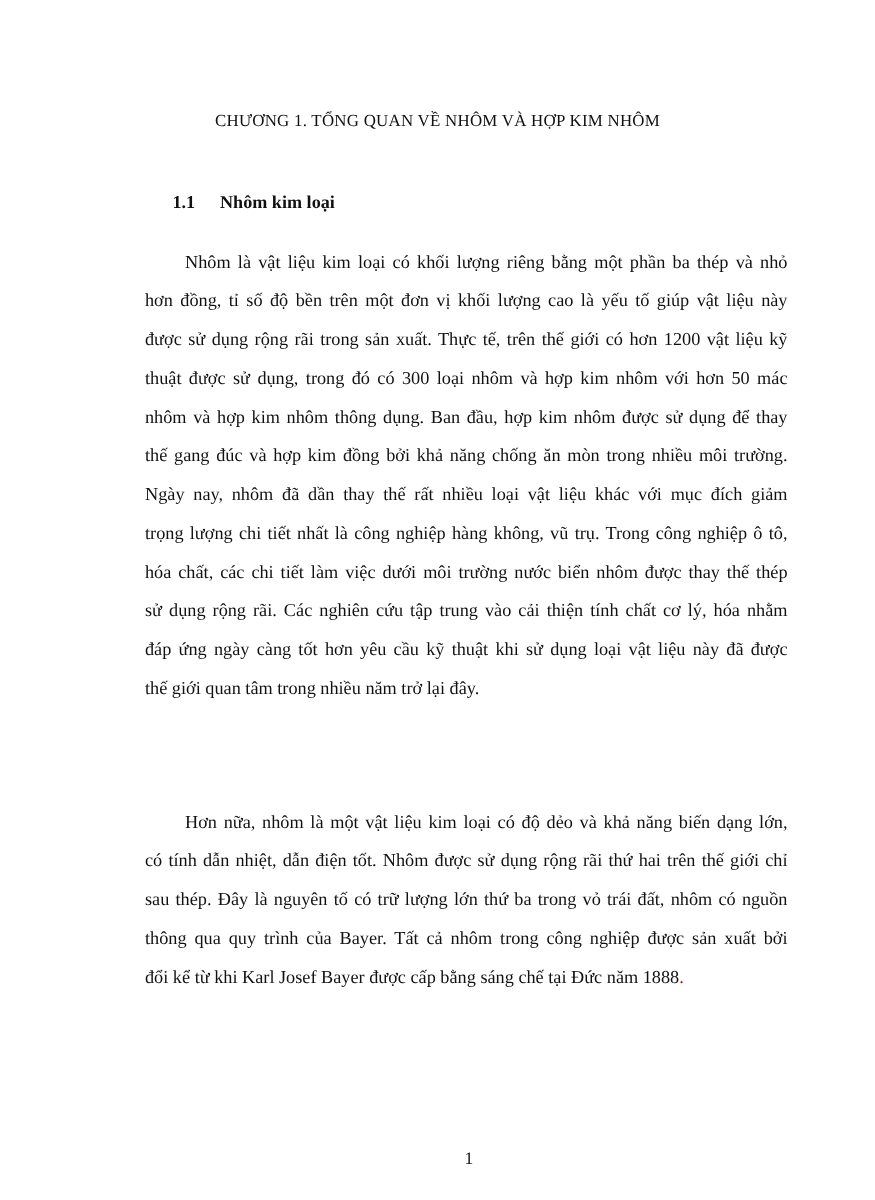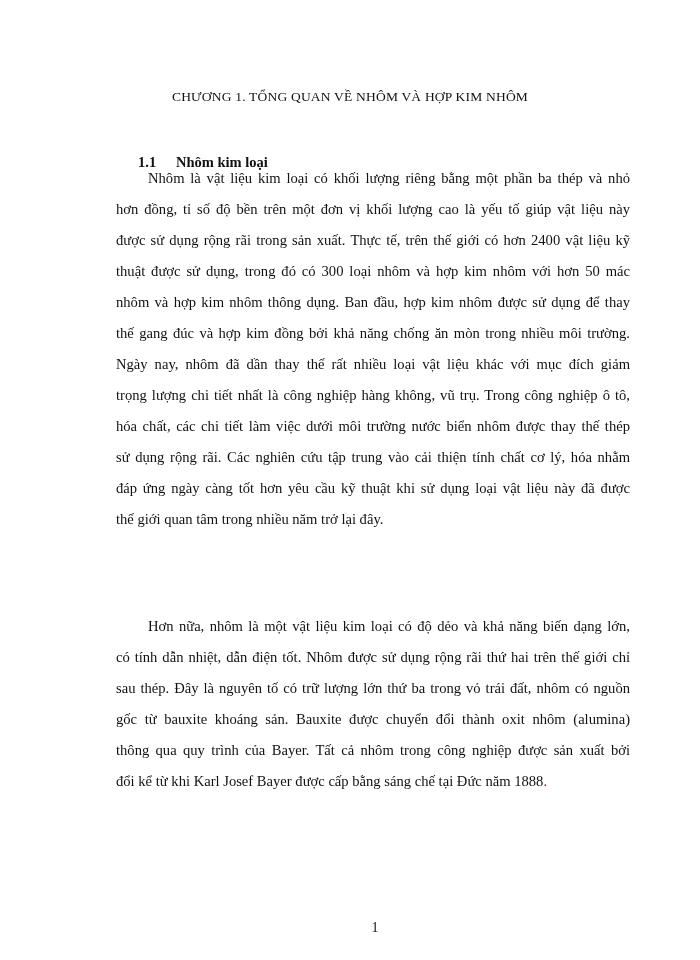--- a/index.html
+++ b/index.html
@@ -9,55 +9,54 @@
     .title { position: absolute; left: 0; width: 700px; top: 72px; text-align: center;
       font-size: 13.5px; letter-spacing: 0.2px; font-family: "Liberation Serif", serif; font-weight: normal; }
     .heading { position: absolute; left: 138px; top: 120px; font-weight: bold; font-size: 14.5px;
       font-family: "Liberation Serif", serif; margin-top: 17px; }
     .heading .num { display: inline-block; width: 38px; }
     .para { position: absolute; left: 116px; width: 514px; font-size: 14.6px;
       line-height: 31px; text-align: justify; font-family: "Liberation Serif", serif; }
     .para .line { display: block; height: 31px; white-space: nowrap; text-align: justify;
       text-align-last: justify; }
     .para .line.last { text-align-last: left; }
-    .para .line.first { padding-left: 32px; }
+    .para .line.first { padding-left: 32px; margin-top: 32px; }
     #p1 { top: 146px; }
     #p2 { top: 594px; }
     .red-dot { color: #d00000; }
     .pagenum { position: absolute; left: 0; width: 750px; top: 903px; text-align: center;
       font-size: 14px; font-family: "Liberation Serif", serif; }
   </style>
 </head>
 <body>
 
 <div class="page">
   <div class="title">CHƯƠNG 1. TỔNG QUAN VỀ NHÔM VÀ HỢP KIM NHÔM</div>
 
   <div class="heading">
     <span class="num">1.1</span><span>Nhôm kim loại</span>
   </div>
 
   <div class="para" id="p1">
     <span class="line first">Nhôm là vật liệu kim loại có khối lượng riêng bằng một phần ba thép và nhỏ</span>
     <span class="line">hơn đồng, tỉ số độ bền trên một đơn vị khối lượng cao là yếu tố giúp vật liệu này</span>
-    <span class="line">được sử dụng rộng rãi trong sản xuất. Thực tế, trên thế giới có hơn 2400 vật liệu kỹ</span>
+    <span class="line">được sử dụng rộng rãi trong sản xuất. Thực tế, trên thế giới có hơn 1200 vật liệu kỹ</span>
     <span class="line">thuật được sử dụng, trong đó có 300 loại nhôm và hợp kim nhôm với hơn 50 mác</span>
     <span class="line">nhôm và hợp kim nhôm thông dụng. Ban đầu, hợp kim nhôm được sử dụng để thay</span>
     <span class="line">thế gang đúc và hợp kim đồng bởi khả năng chống ăn mòn trong nhiều môi trường.</span>
     <span class="line">Ngày nay, nhôm đã dần thay thế rất nhiều loại vật liệu khác với mục đích giảm</span>
     <span class="line">trọng lượng chi tiết nhất là công nghiệp hàng không, vũ trụ. Trong công nghiệp ô tô,</span>
     <span class="line">hóa chất, các chi tiết làm việc dưới môi trường nước biển nhôm được thay thế thép</span>
     <span class="line">sử dụng rộng rãi. Các nghiên cứu tập trung vào cải thiện tính chất cơ lý, hóa nhằm</span>
     <span class="line">đáp ứng ngày càng tốt hơn yêu cầu kỹ thuật khi sử dụng loại vật liệu này đã được</span>
     <span class="line last">thế giới quan tâm trong nhiều năm trở lại đây.</span>
   </div>
 
   <div class="para" id="p2">
     <span class="line first">Hơn nữa, nhôm là một vật liệu kim loại có độ dẻo và khả năng biến dạng lớn,</span>
     <span class="line">có tính dẫn nhiệt, dẫn điện tốt. Nhôm được sử dụng rộng rãi thứ hai trên thế giới chỉ</span>
     <span class="line">sau thép. Đây là nguyên tố có trữ lượng lớn thứ ba trong vỏ trái đất, nhôm có nguồn</span>
-    <span class="line">gốc từ bauxite khoáng sản. Bauxite được chuyển đổi thành oxit nhôm (alumina)</span>
     <span class="line">thông qua quy trình của Bayer. Tất cả nhôm trong công nghiệp được sản xuất bởi</span>
     <span class="line last"><span>đổi kể từ khi Karl Josef Bayer được cấp bằng sáng chế tại Đức năm 1888</span><span class="red-dot">.</span></span>
   </div>
 
   <div class="pagenum">1</div>
 </div>
 
 </body></html>

